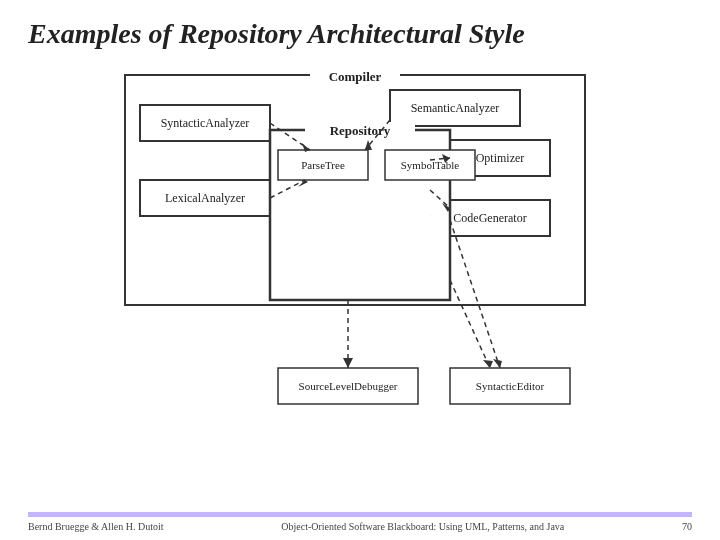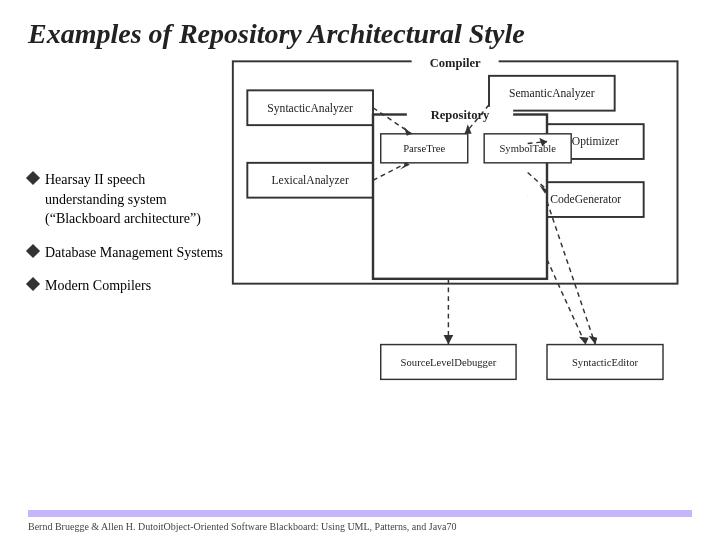--- a/index.html
+++ b/index.html
@@ -17,21 +17,21 @@
       height: 540px;
       padding: 18px 28px 12px 28px;
       position: relative;
     }
 
     .title {
       font-size: 28px;
       font-style: italic;
       font-weight: bold;
       color: #222;
-      margin-bottom: 0;
+      margin-bottom: 20px;
     }
 
     
     .diagram-area {
       display: flex;
       width: 100%;
       position: relative;
     }
 
     
@@ -66,50 +66,36 @@
       height: 380px;
     }
 
     
     .footer {
       position: absolute;
       bottom: 8px;
       left: 28px;
       right: 28px;
       display: flex;
-      justify-content: flex-start;
+      justify-content: space-between;
       font-size: 10px;
       color: #444;
-      border-top: 7px solid #c4b5fd;
+      border-top: 5px solid #c4b5fd;
       padding-top: 4px;
     }
   </style>
 </head>
 <body>
 
 <div class="slide">
 
   <div class="title">Examples of Repository Architectural Style</div>
 
   <div class="diagram-area">
 
-    <div class="bullets">
-      <div class="bullet-item">
-        <div class="bullet-diamond"></div>
-        <span>Hearsay II speech understanding system (“Blackboard architecture”)</span>
-      </div>
-      <div class="bullet-item">
-        <div class="bullet-diamond"></div>
-        <span>Database Management Systems</span>
-      </div>
-      <div class="bullet-item">
-        <div class="bullet-diamond"></div>
-        <span>Modern Compilers</span>
-      </div>
-    </div>
 
     <div class="diagram" style="position:relative; flex:1; height:390px;">
 
       <svg width="100%" height="390" viewBox="0 0 480 390" style="position:absolute;top:0;left:0;">
 
         <rect x="5" y="5" width="460" height="230" fill="white" stroke="#333" stroke-width="2"></rect>
         <text x="232" y="3" text-anchor="middle" font-family="Times New Roman, serif" font-size="13" font-weight="bold" fill="white">.</text>
 
         <rect x="190" y="-1" width="90" height="14" fill="white"></rect>
         <text x="235" y="11" text-anchor="middle" font-family="Times New Roman, serif" font-size="13" font-weight="bold" fill="#222">Compiler</text>

